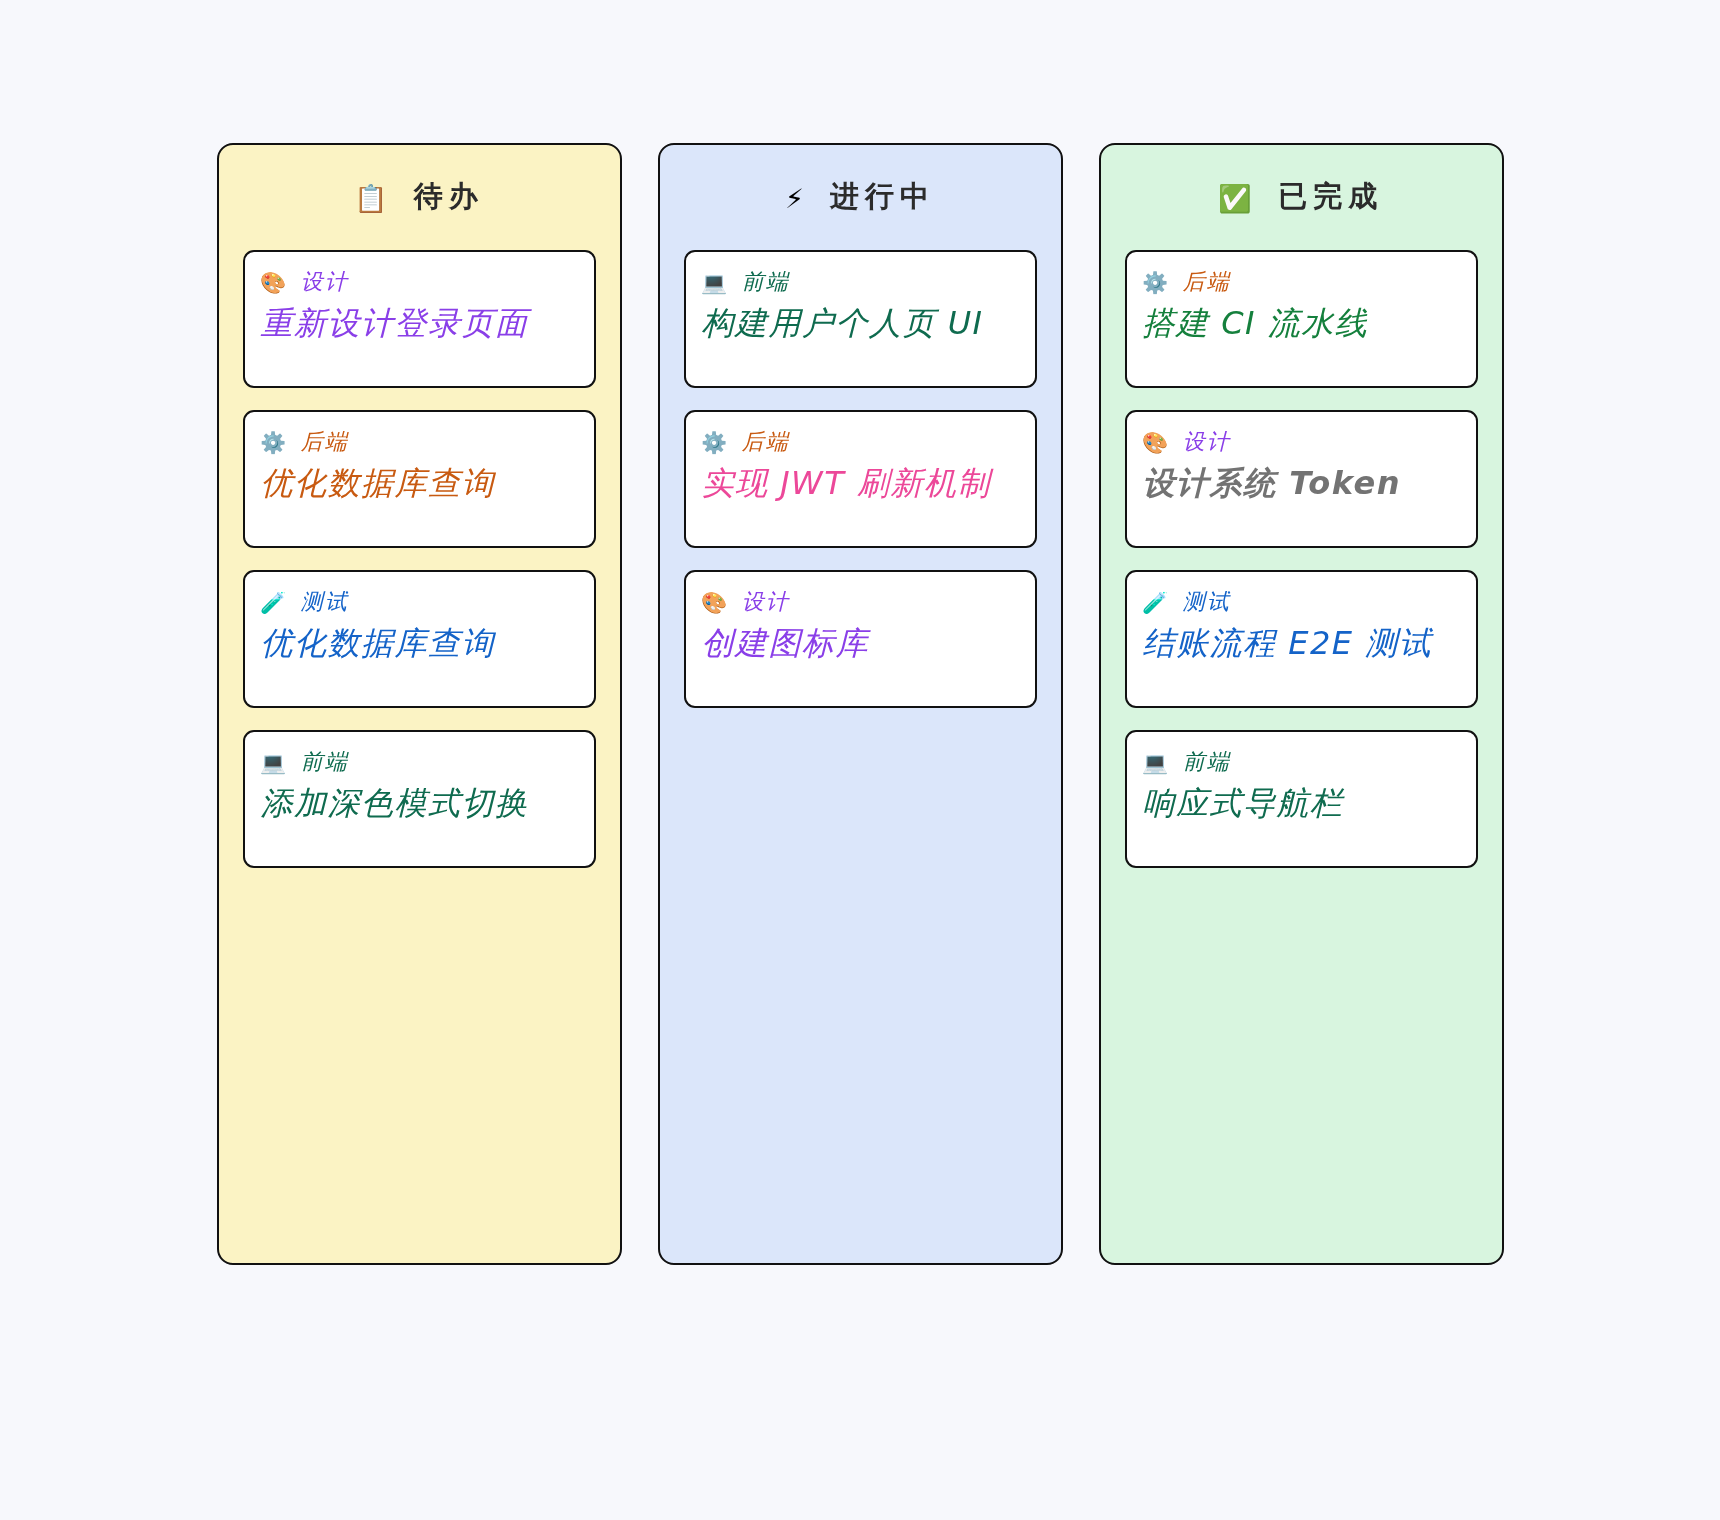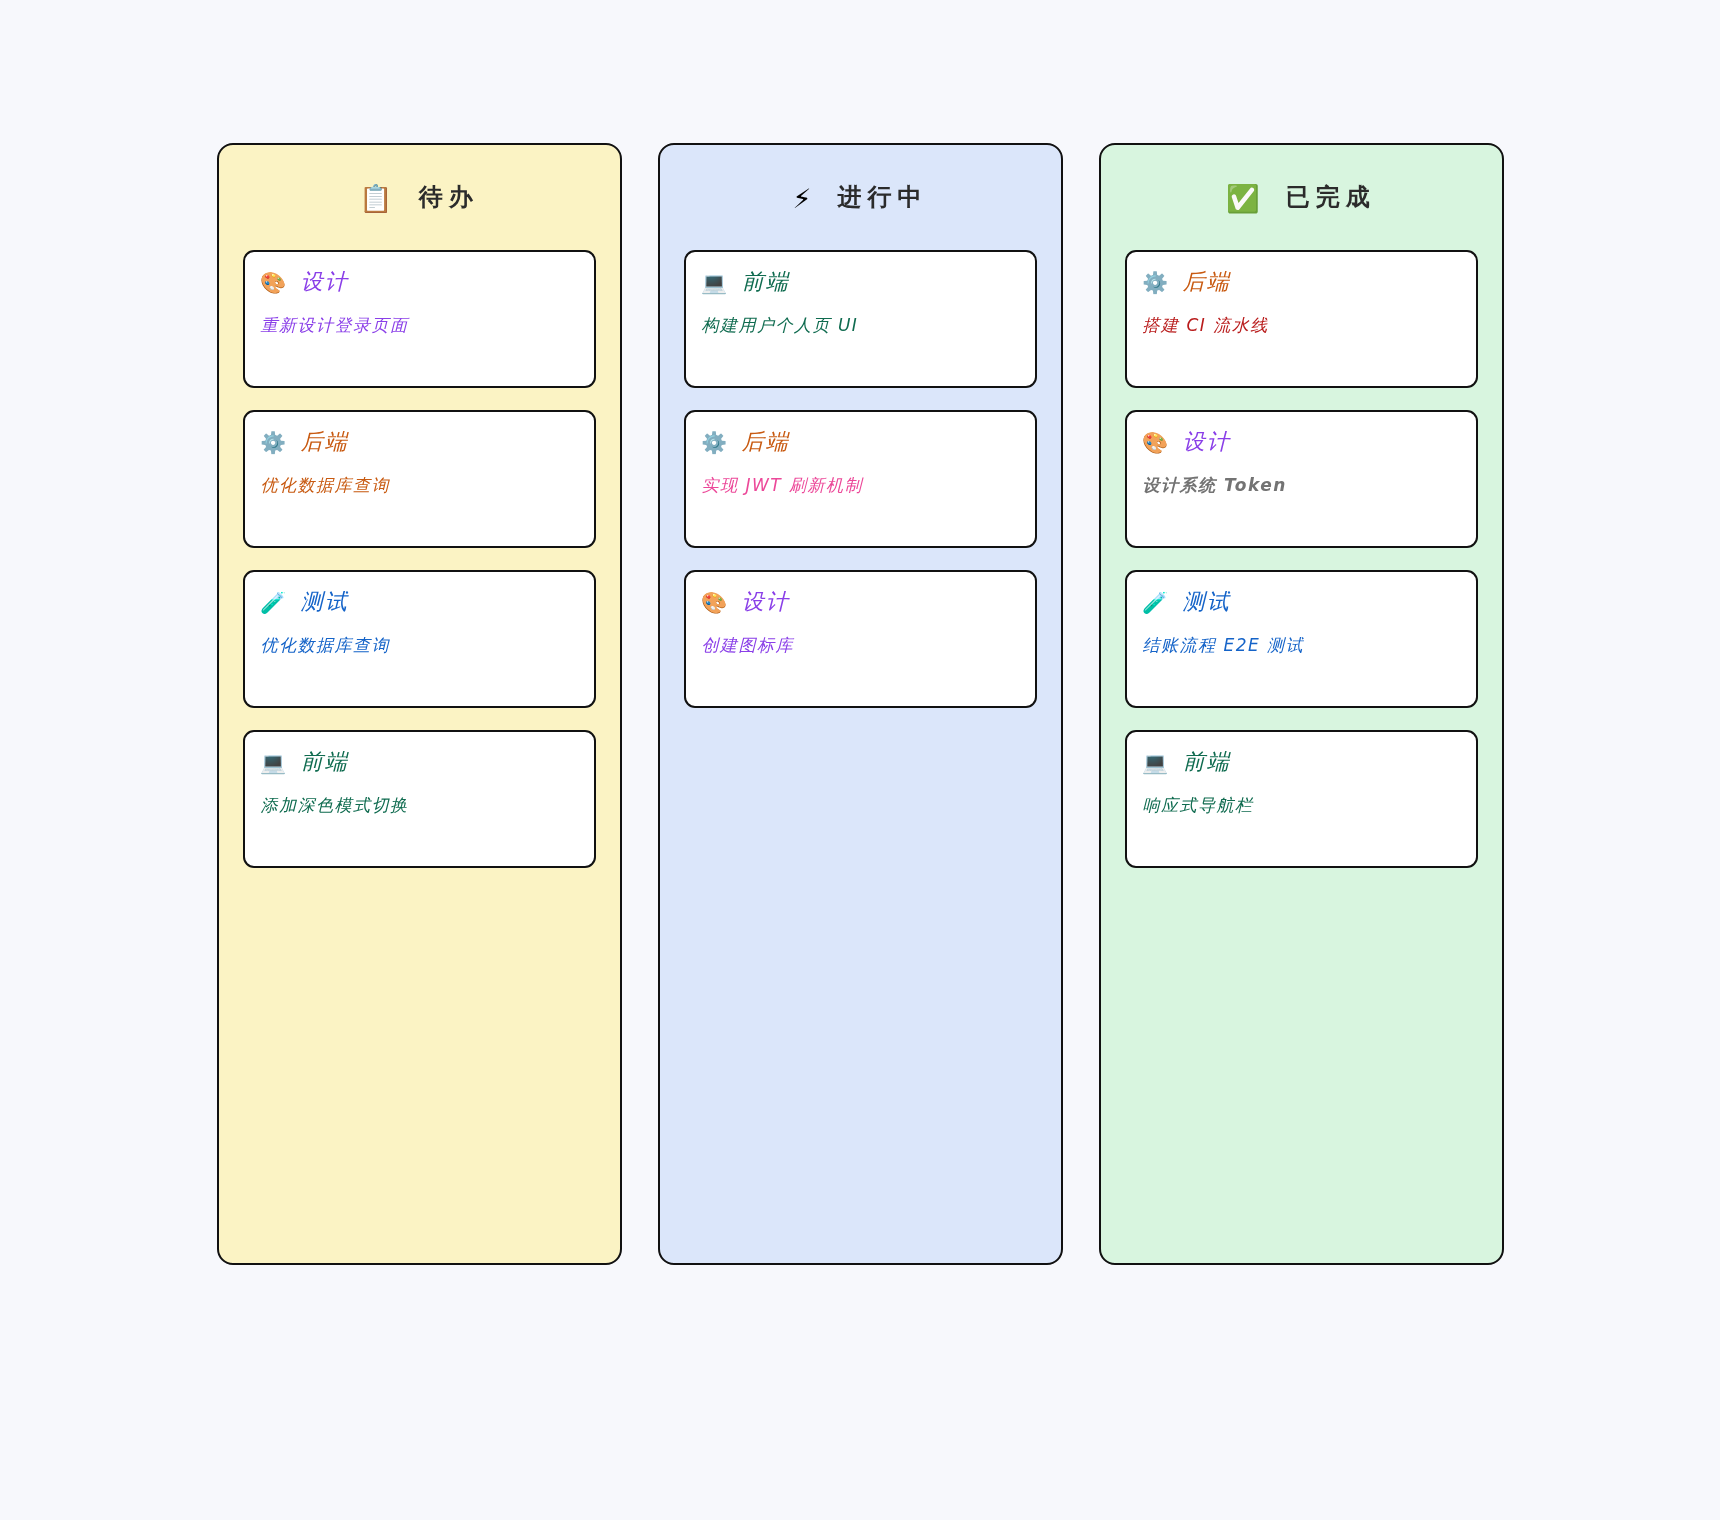--- a/index.html
+++ b/index.html
@@ -53,21 +53,21 @@
 
   .column-emoji {
     font-size: 27px;
     line-height: 1;
     display: inline-block;
     transform: translateY(1px);
   }
 
   .column-title {
     font-family: "DejaVu Serif", serif;
-    font-size: 24px;
+    font-size: 29px;
     font-weight: 700;
     letter-spacing: 6px;
     color: #2b2b2b;
     white-space: nowrap;
     transform: translateY(-1px);
     margin-left: 12px;
   }
 
   .cards {
     display: flex;
@@ -105,24 +105,24 @@
   .tag-label {
     font-family: Liberation Mono, monospace;
     font-size: 22px;
     font-style: italic;
     letter-spacing: 2px;
     white-space: nowrap;
   }
 
   .card-title {
     font-family: "DejaVu Sans", sans-serif;
-    font-size: 17px;
+    font-size: 32px;
     font-style: italic;
     letter-spacing: 1.5px;
-    margin-top: 14px;
+    margin-top: 2px;
     white-space: nowrap;
   }
 </style>
 </head>
 <body>
 
 <div id="board">
     <div class="column" style="background: rgb(251, 243, 196);">
       <div class="column-header">
         <span class="column-emoji">📋</span>
@@ -192,21 +192,21 @@
       <div class="column-header">
         <span class="column-emoji">✅</span>
         <span class="column-title">已完成</span>
       </div>
       <div class="cards">
         <div class="card">
           <div class="card-tag">
             <span class="tag-emoji">⚙️</span>
             <span class="tag-label" style="color: rgb(200, 90, 17);">后端</span>
           </div>
-          <div class="card-title" style="color: #b91c1c;">搭建 CI 流水线</div>
+          <div class="card-title" style="color: #15803d;">搭建 CI 流水线</div>
         </div>
         <div class="card">
           <div class="card-tag">
             <span class="tag-emoji">🎨</span>
             <span class="tag-label" style="color: rgb(138, 63, 232);">设计</span>
           </div>
           <div class="card-title" style="color: #737373; font-weight: bold;">设计系统 Token</div>
         </div>
         <div class="card">
           <div class="card-tag">

